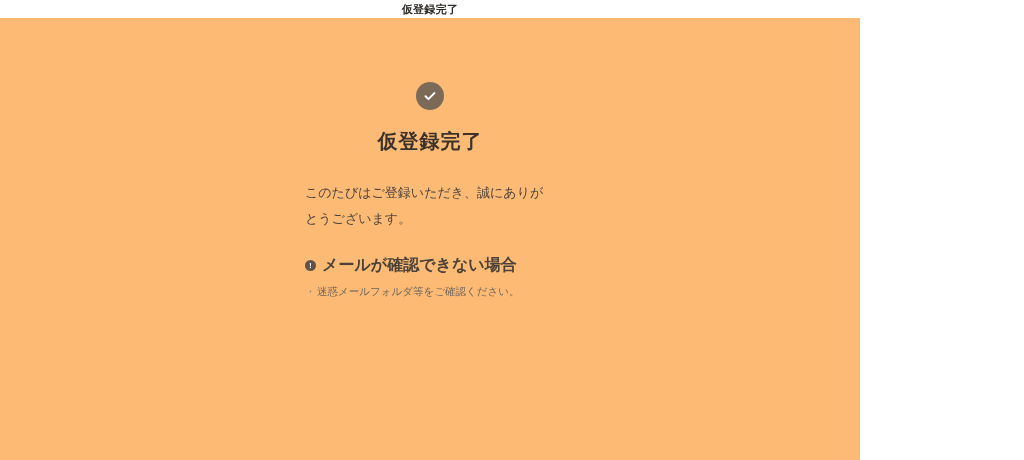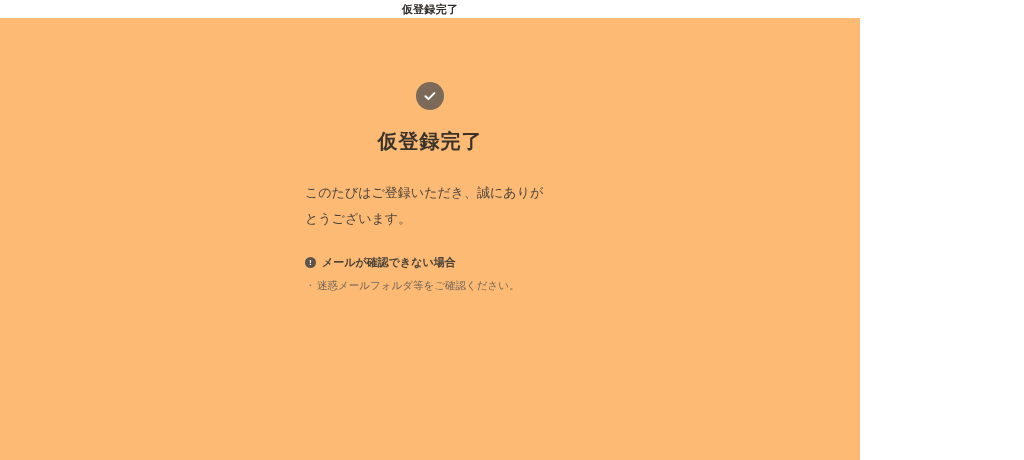--- a/index.html
+++ b/index.html
@@ -89,21 +89,21 @@
     border-radius: 50%;
     background: #5d5348;
     color: #ffffff;
     font-size: 8px;
     line-height: 11px;
     text-align: center;
     font-weight: bold;
     flex: 0 0 auto;
   }
   .notice-title {
-    font-size: 11px;
+    font-size: 16px;
     font-weight: bold;
     color: #4a4239;
   }
   ul.notice-list {
     list-style: none;
     margin: 0;
     padding: 0;
   }
   ul.notice-list li {
     position: relative;

